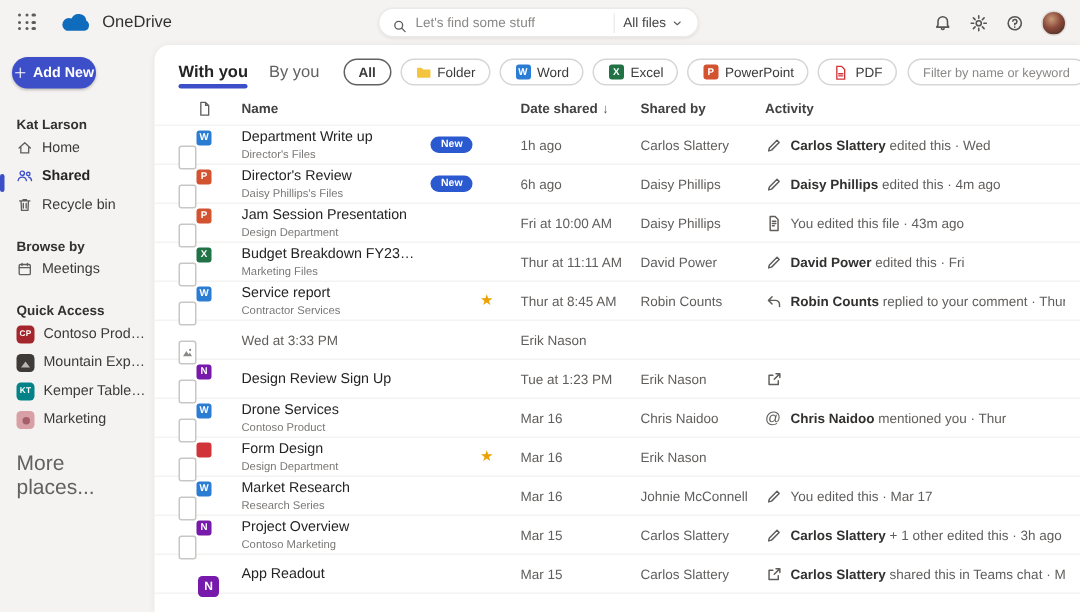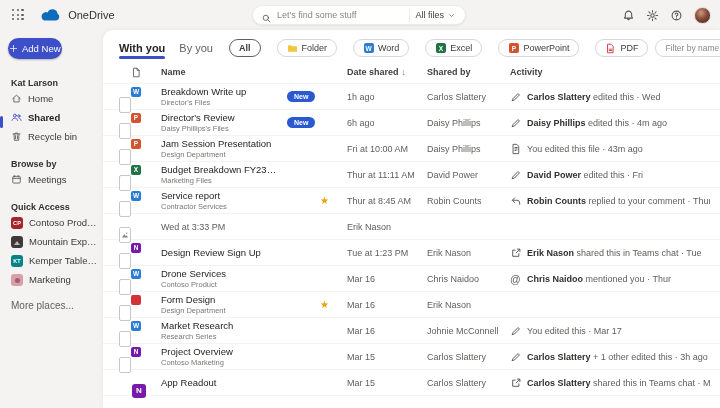--- a/index.html
+++ b/index.html
@@ -24,35 +24,35 @@
   .scope{display:flex;align-items:center;gap:3px;font-size:9px;color:#424242;padding:0 5px;border-left:1px solid #efedeb;height:13px;cursor:pointer;white-space:nowrap}
   .scope .chev{width:9px;height:9px;color:#605e5c}
   .scope .chev svg{width:100%;height:100%}
   .h-right{position:absolute;right:9px;top:0;height:30px;display:flex;align-items:center;gap:11px}
   .hicon{width:13px;height:13px;color:#575553;display:block}
   .hicon svg{width:100%;height:100%}
   .avatar{width:17px;height:17px;border-radius:50%;background:radial-gradient(circle at 40% 32%,#c99a79 0%,#8a4a3a 45%,#38251f 100%);border:1px solid #e0dedc}
 
   
   aside{position:absolute;left:0;top:30px;width:103px;bottom:0;padding:4px 6px 0 8px}
-  .add-new{display:inline-flex;align-items:center;gap:4px;background:var(--accent);color:#fff;height:21px;padding:0 1px;border-radius:11px;font-size:9.5px;font-weight:400;margin:4px 0 10px 0;box-shadow:0 1px 2px rgba(0,0,0,.25)}
+  .add-new{display:inline-flex;align-items:center;gap:4px;background:var(--accent);color:#fff;height:21px;padding:0 1px;border-radius:11px;font-size:9.5px;font-weight:700;margin:4px 0 10px 0;box-shadow:0 1px 2px rgba(0,0,0,.25)}
   .add-new .plus{width:9px;height:9px;color:#fff}
   .add-new .plus svg{width:100%;height:100%}
   .side-heading{font-size:9px;font-weight:700;color:#323130;margin:9px 0 5px 3px;white-space:nowrap}
   .nav-item{display:flex;gap:6px;height:19px;padding-left:3px;font-size:9.5px;color:#3b3a39;border-radius:3px;position:relative;cursor:pointer;white-space:nowrap}
   .nav-item .nicon{width:11px;height:11px;color:#605e5c;flex:none}
   .nav-item .nicon svg{width:100%;height:100%}
   .nav-item.active{font-weight:700;color:#242424}
   .nav-item.active .nicon{color:var(--accent)}
   .nav-item.active::before{content:"";position:absolute;left:-8px;top:3.5px;bottom:3.5px;width:2.5px;border-radius:2px;background:var(--accent)}
   .nav-item .nlabel{overflow:hidden;text-overflow:ellipsis}
   .tile{width:12px;height:12px;border-radius:3px;flex:none;display:flex;align-items:center;justify-content:center;font-size:5.5px;font-weight:700;color:#fff;letter-spacing:.2px}
   .tile .tri{width:0;height:0;border-left:3.5px solid transparent;border-right:3.5px solid transparent;border-bottom:4.5px solid #b9b7b4;margin-top:2px}
   .tile .blob{width:5px;height:5px;border-radius:50%;background:#a55e6b}
-  .more-places{display:block;font-size:10px;color:#616161;margin:7px 0 0 3px;cursor:pointer}
+  .more-places{display:block;font-size:14px;color:#616161;margin:7px 0 0 3px;cursor:pointer}
 
   
   main.card{position:absolute;left:103px;top:30px;right:0;bottom:0;background:#fff;border-radius:10px 0 0 0;box-shadow:0 0 5px rgba(0,0,0,.06);overflow:hidden}
   .toolbar{display:flex;align-items:center;gap:7px;padding:9px 12px 0 16px}
   .tabs{display:flex;gap:14px;align-items:flex-end;margin-right:9px}
   .tab{font-size:11px;color:#616161;padding-bottom:5px;position:relative;cursor:pointer;white-space:nowrap}
   .tab.active{color:#242424;font-weight:700}
   .tab.active::after{content:"";position:absolute;left:0;right:0;bottom:0;height:2.5px;border-radius:2px;background:var(--accent)}
   .pill{display:flex;align-items:center;gap:4px;height:18px;padding:0 9px;border:1px solid #d8d6d4;border-radius:10px;background:#fff;font-size:9px;color:#3b3a39;margin-bottom:4px;white-space:nowrap}
   .pill.active{border:1.4px solid #616160;font-weight:600}
@@ -205,21 +205,21 @@
       </nav>
     <a class="more-places">More places...</a>
   </aside>
 
   <main class="card">
     <div class="toolbar">
       <div class="tabs" id="tabs">
           <div class="tab active">With you</div>
           <div class="tab">By you</div>
         </div>
-      <div class="pills" id="pills" style="display:flex;gap:16px;align-items:center">
+      <div class="pills" id="pills" style="display:flex;gap:6px;align-items:center">
           <button class="pill active">
             <span>All</span>
           </button>
           <button class="pill">
             <span class="picon">
               <svg viewBox="0 0 16 16">
                 <path fill="#f3c43e" d="M1.5 4.2c0-.6.4-1 1-1h3.4L7.5 4.8h6c.6 0 1 .4 1 1v6c0 .6-.4 1-1 1h-11c-.6 0-1-.4-1-1z"></path>
               </svg>
             </span>
             <span>Folder</span>
@@ -272,21 +272,21 @@
         </div>
       <div class="hcell">
           <span>Activity</span>
         </div>
     </div>
     <div id="rows">
         <div class="row">
           <div><span class="file-icon"><span class="pg"></span><span class="blk" style="background: rgb(43, 124, 211);">W</span></span></div>
           <div class="name-cell">
             <div class="nb">
-              <div class="fname">Breakdown Write up</div>
+              <div class="fname">Department Write up</div>
               <div class="fsub">Director's Files</div>
             </div>
             <span class="badge">New</span>
           </div>
           <div class="dcell">1h ago</div>
           <div class="scell">Carlos Slattery</div>
           <div class="acell">
             <span class="aicon"><svg viewBox="0 0 16 16" fill="none" stroke="currentColor" stroke-width="1.3" stroke-linecap="round" stroke-linejoin="round">
                 <path d="M3.2 12.8l.7-2.6 6.8-6.8 1.9 1.9-6.8 6.8-2.6.7z"></path>
               </svg></span>
@@ -379,21 +379,20 @@
             <div class="nb">
               <div class="fname">Design Review Sign Up</div>
             </div>
           </div>
           <div class="dcell">Tue at 1:23 PM</div>
           <div class="scell">Erik Nason</div>
           <div class="acell">
             <span class="aicon"><svg viewBox="0 0 16 16" fill="none" stroke="currentColor" stroke-width="1.3" stroke-linecap="round" stroke-linejoin="round">
                 <path d="M7 4.2H3.6v8.2h8.2V9M9.8 2.8h3.4v3.4M13 3 8.2 7.8"></path>
               </svg></span>
-            <span><span class="actor">Erik Nason</span> shared this in Teams chat · Tue</span>
           </div>
         </div>
         <div class="row">
           <div><span class="file-icon"><span class="pg"></span><span class="blk" style="background: rgb(43, 124, 211);">W</span></span></div>
           <div class="name-cell">
             <div class="nb">
               <div class="fname">Drone Services</div>
               <div class="fsub">Contoso Product</div>
             </div>
           </div>

